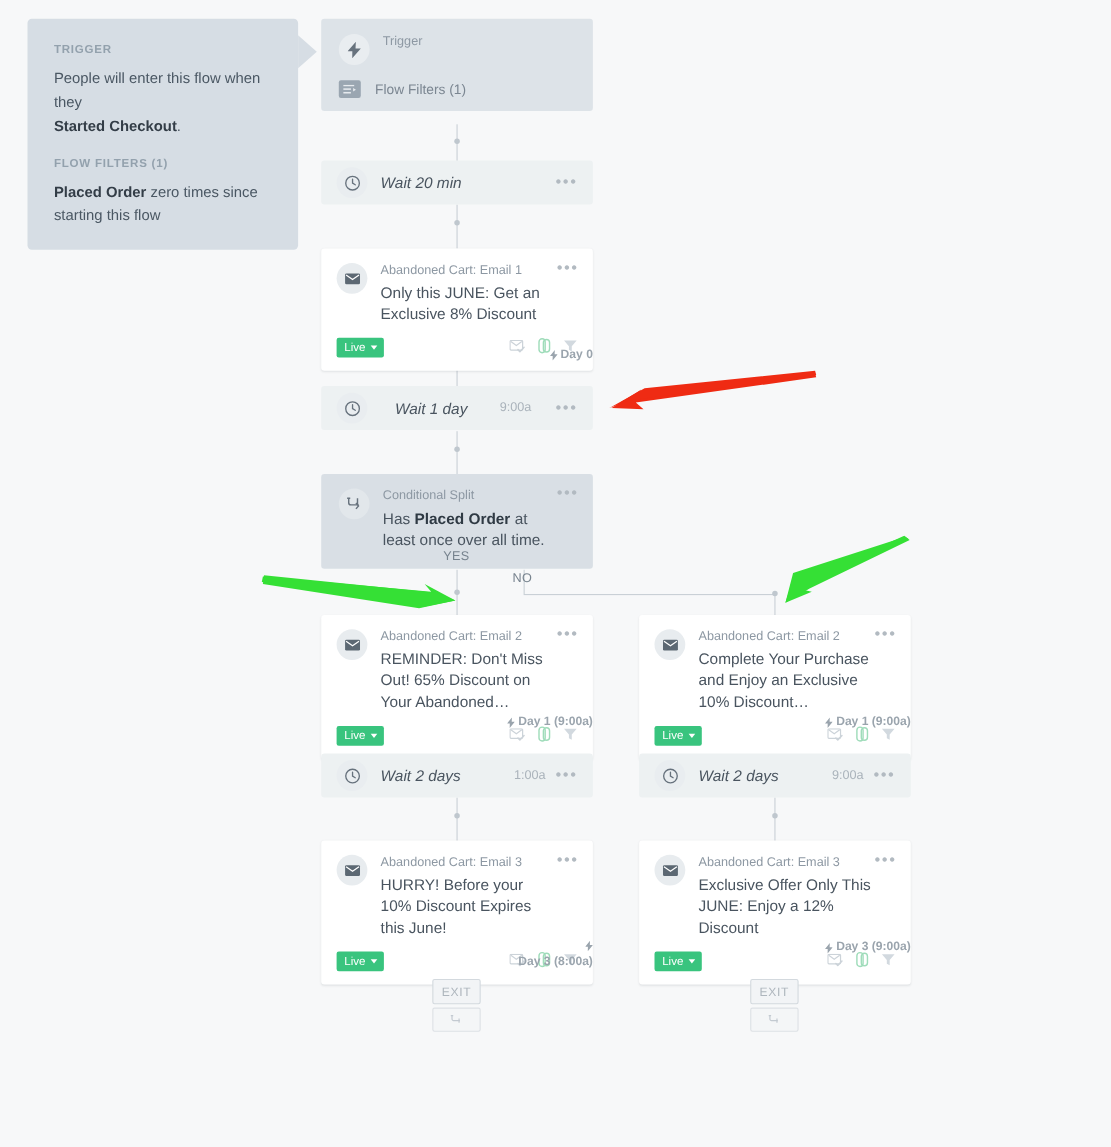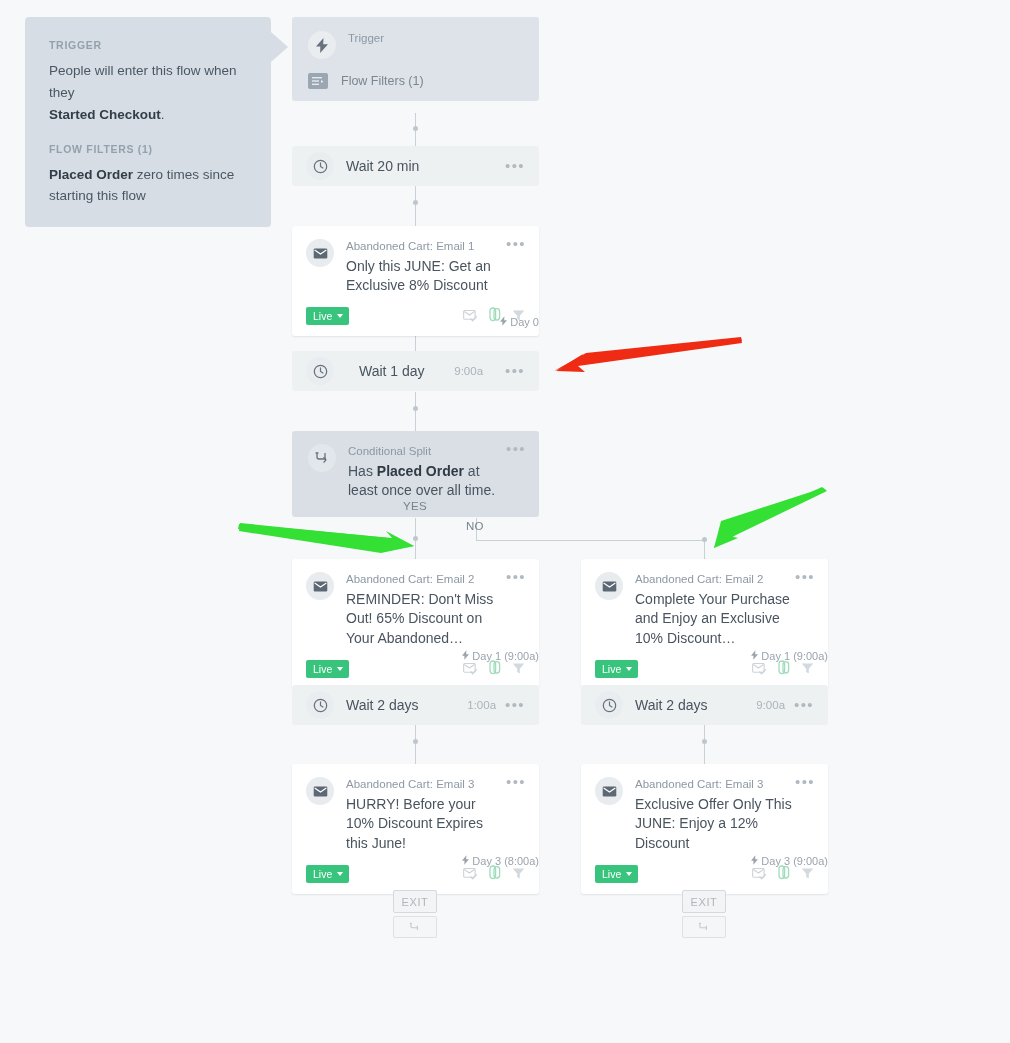--- a/index.html
+++ b/index.html
@@ -67,21 +67,21 @@
   .node-split .circ-icon { background: #e2e7eb; }
 
   .node-title {
     font-size: 11.5px; color: #8d98a3; line-height: 1.35; margin-bottom: 2px;
   }
   .node-sub {
     font-size: 14px; color: #49545f; line-height: 1.42;
   }
   .node-sub b { color: #2f3a44; font-weight: bold; }
 
-  .wait-label { font-size: 14px; color: #49545f; flex: 1 1 auto; }
+  .wait-label { font-size: 14px; color: #49545f; flex: 1 1 auto; font-style: italic; }
   .wait-time { font-size: 11.5px; color: #aab3bb; margin-right: 9px; }
 
   .kebab {
     color: #b2bac1; font-size: 15px; letter-spacing: 1.4px;
     line-height: 8px; user-select: none;
   }
   .kebab-abs { position: absolute; right: 13px; top: 14px; }
 
   .filters-row {
     display: flex; align-items: center; margin-top: 14px;
@@ -102,21 +102,21 @@
     display: inline-flex; align-items: center; gap: 5px;
   }
   .badge-caret {
     width: 0; height: 0; border-left: 3.5px solid transparent;
     border-right: 3.5px solid transparent; border-top: 4px solid #fff;
   }
   .email-icons { margin-left: auto; display: flex; align-items: center; gap: 11px; }
 
   .day-tag {
     position: absolute; right: 16px; font-size: 11px; color: #9aa4ad;
-    display: flex; align-items: flex-start; gap: 3px; white-space: nowrap;
+    display: flex; align-items: flex-end; gap: 3px; white-space: nowrap; font-weight: bold;
   }
 
   
   .branch-label {
     position: absolute; font-size: 11.5px; color: #77838e; letter-spacing: .3px;
   }
 
   
   .exit-btn {
     position: absolute; width: 44px; height: 23px;
@@ -457,21 +457,21 @@
             </svg>
         </span>
         <span>
           <svg width="13" height="13" viewBox="0 0 14 14">
               <path d="M.8 1.6h12.4L8.4 7.3v5.1L5.6 10.8V7.3z" fill="#d2d9df"></path>
             </svg>
         </span>
       </span>
     </div>
   </div>
-  <div class="day-tag" style="left:0; top:855px; width:539px; justify-content:flex-end;">
+  <div class="day-tag" style="left:0; top:855px; width:539px; justify-content:flex-end;flex-direction:column;">
     <svg width="7" height="10" viewBox="0 0 8 11">
         <path d="M5 0 0 6.3h2.8L2.7 11 8 4.5H4.8z" fill="#9aa4ad"></path>
       </svg>
     <span>Day 3 (8:00a)</span>
   </div>
 
   <div class="node node-email" style="left:581px; top:764px; width:247px;">
     <div class="kebab kebab-abs">•••</div>
     <div class="row">
       <div class="circ-icon">

